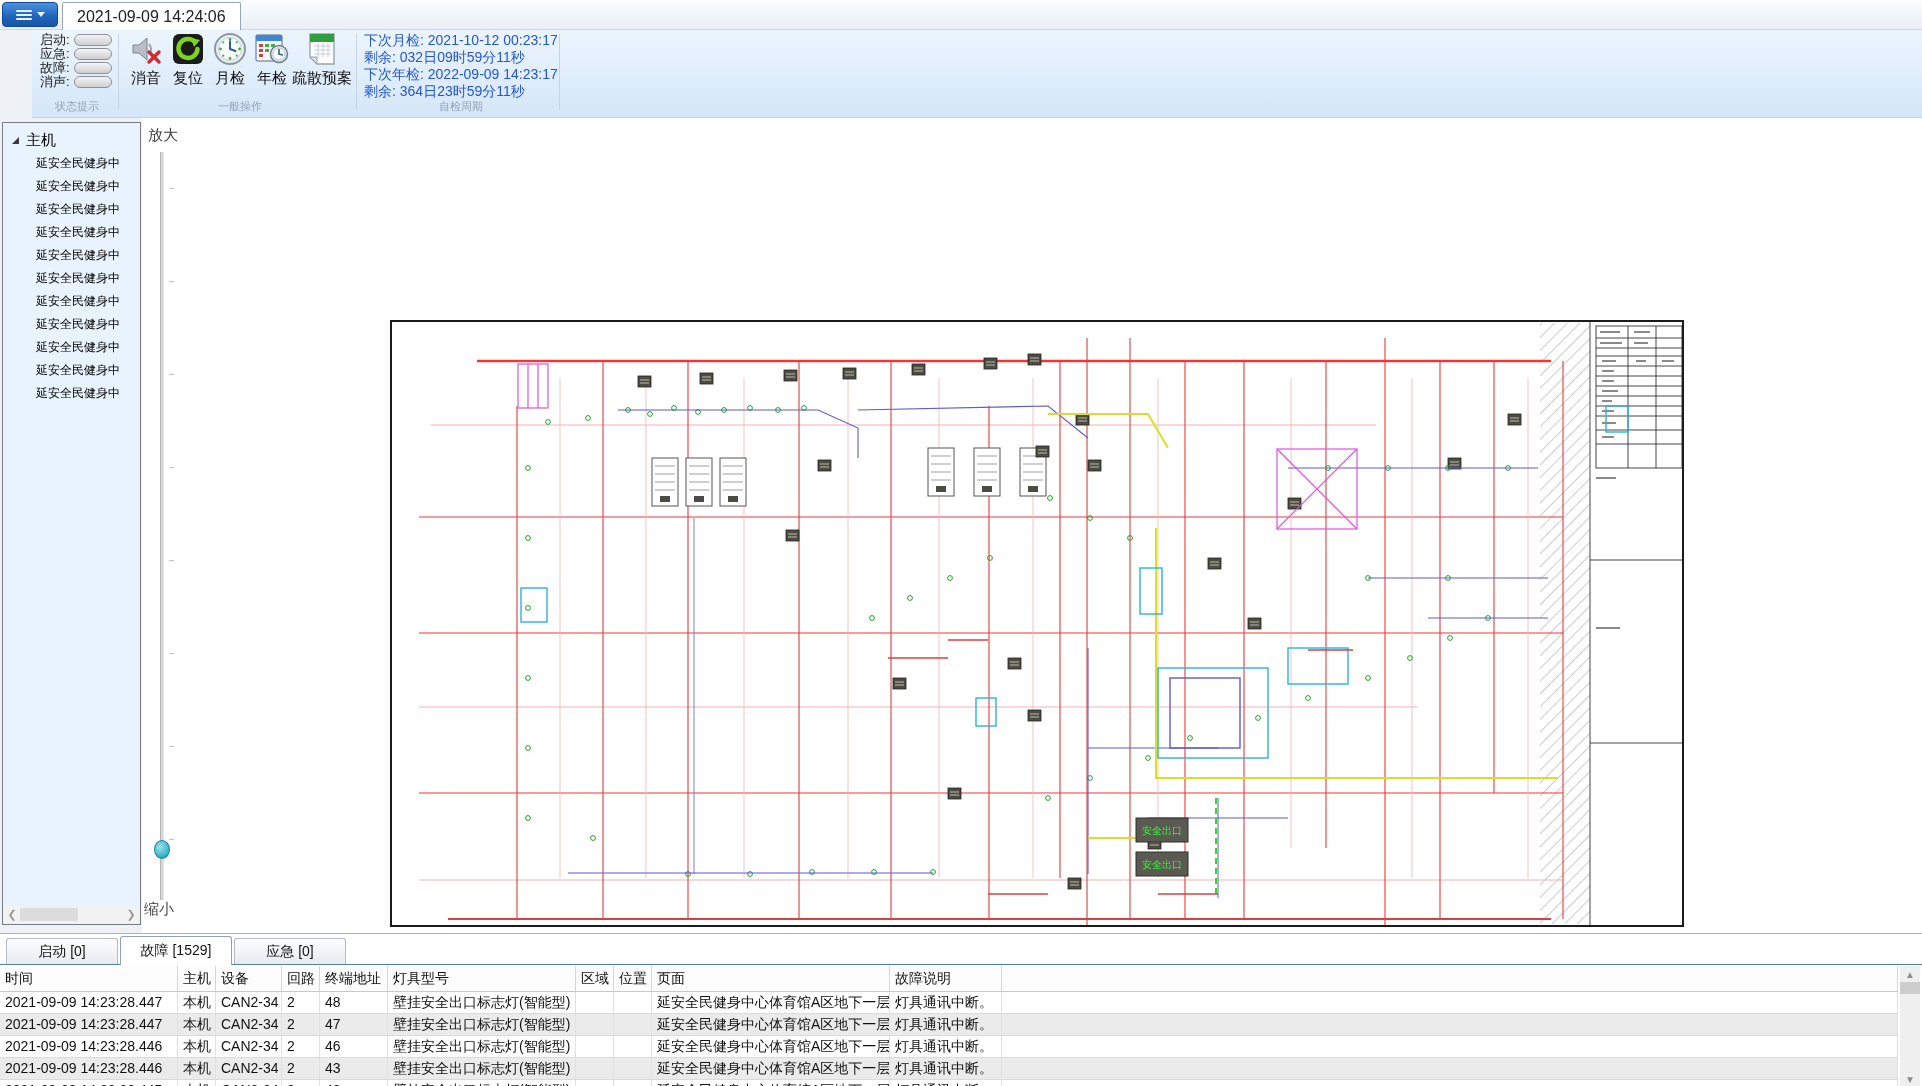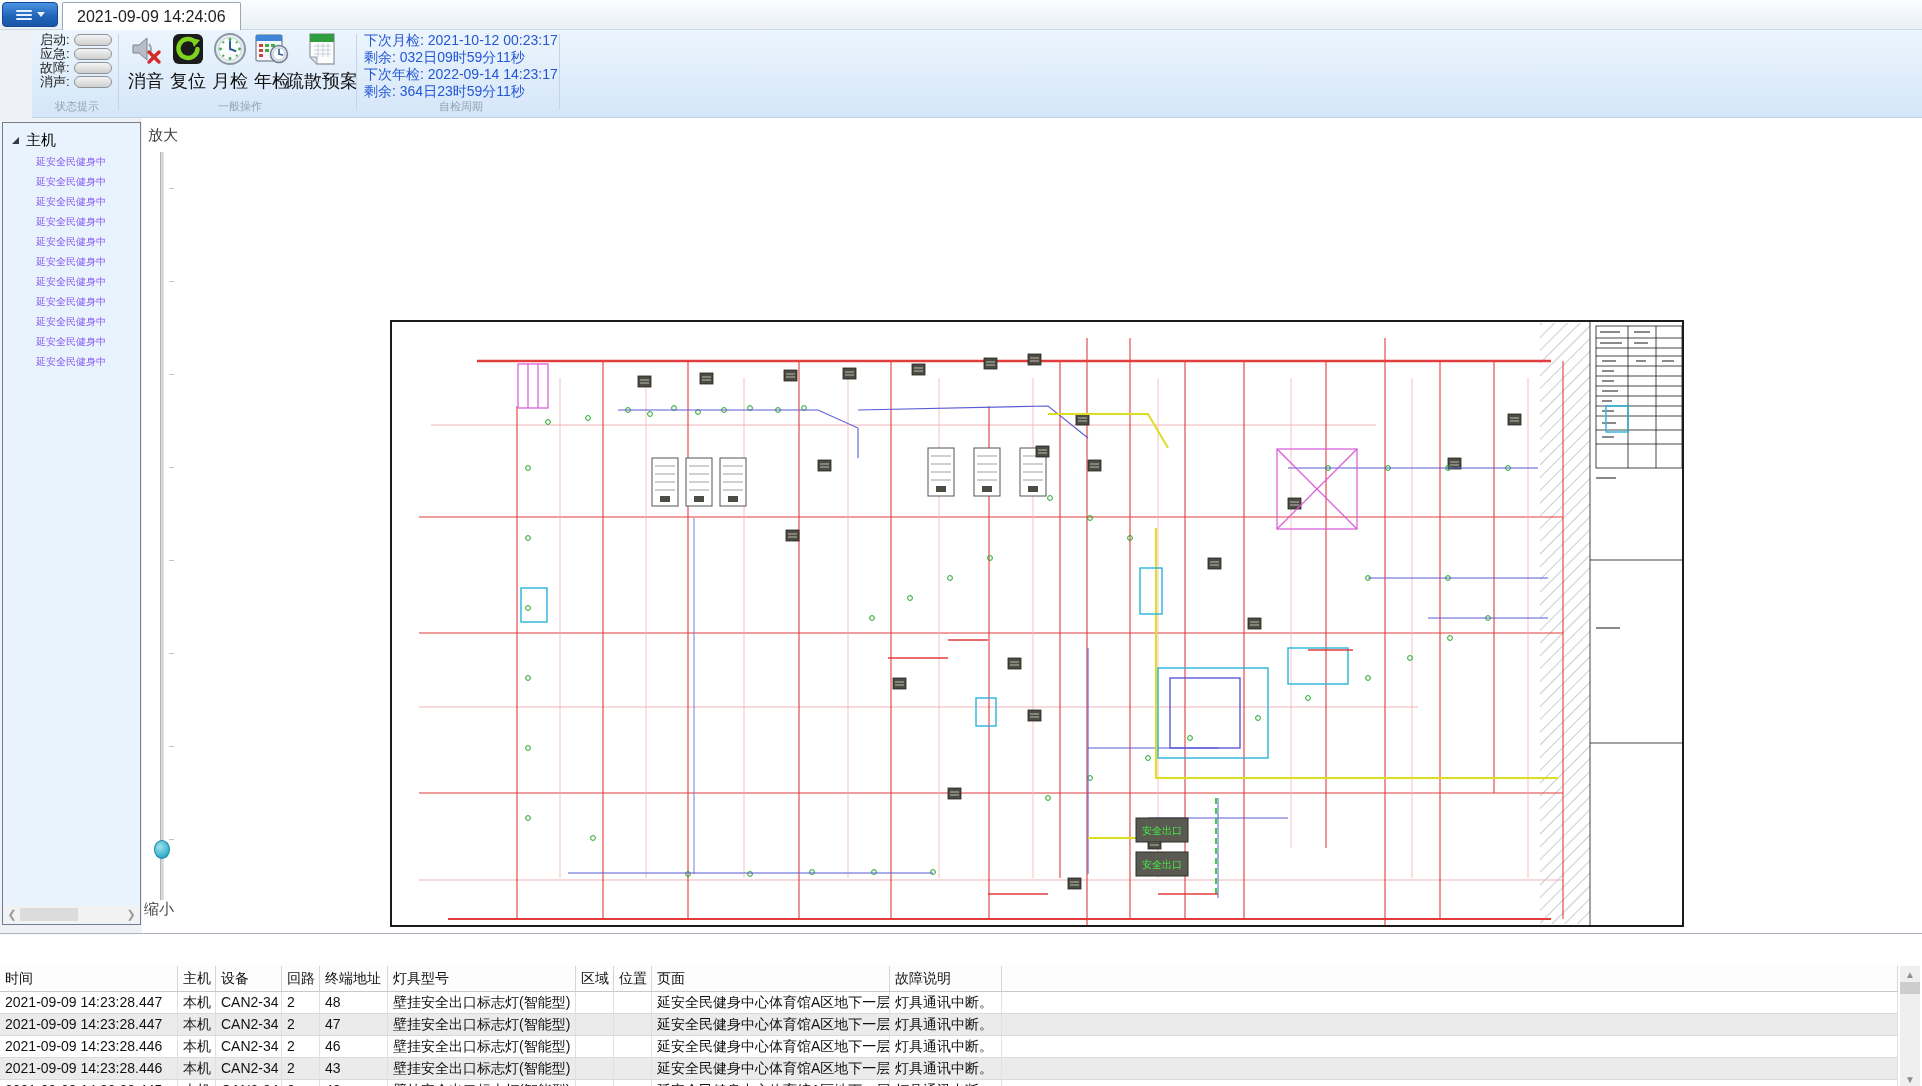--- a/index.html
+++ b/index.html
@@ -21,29 +21,29 @@
 
   
   .ribbon { left:0; top:30px; width:1922px; height:88px; background:linear-gradient(#ecf5fd,#dcebfa 70%,#d4e6f8); border-bottom:1px solid #c2d3e5;margin-left:32px; }
   .rib-sep { top:4px; width:1px; height:76px; background:#c6d4e3; }
   .grp-label { top:69px; font-size:11px; color:#96a3b8; text-align:center; }
   .status-row { left:8px; height:14px; display:flex; align-items:center; font-size:13px; color:#1a1a1a; }
   .pill { width:38px; height:12px; margin-left:4px; border:1px solid #8d9199; border-radius:6px;
     background:linear-gradient(#f4f4f4,#cfcfcf); }
   .rib-btn { top:2px; width:52px; display:flex; flex-direction:column; align-items:center; gap:3px; cursor:pointer; }
   .rib-btn .ic { width:34px; height:34px; }
-  .rib-btn .cap { font-size:18px; color:#111; white-space:nowrap; }
+  .rib-btn .cap { font-size:15px; color:#111; white-space:nowrap; }
   .info-line { left:332px; width:200px; font-size:14px; white-space:nowrap; }
 
   
   .main { left:0; top:118px; width:1922px; height:815px; background:#eef2f7; }
   .tree-panel { left:2px; top:4px; width:139px; height:803px; background:#e9f3fd; border:1px solid #767d88; overflow:hidden; }
   .tree-root { display:flex; align-items:center; gap:6px; padding:8px 0 2px 8px; font-size:15px; color:#000; cursor:pointer; }
   .tree-root svg { flex:0 0 auto; }
-  .tree-item { padding:3px 0 3px 33px; font-size:10px; color:#8b5cf6; white-space:nowrap; cursor:pointer; }
+  .tree-item { padding:3px 0 3px 33px; font-size:12px; color:#000000; white-space:nowrap; cursor:pointer; }
   .hscroll { position:absolute; left:1px; bottom:1px; width:135px; height:17px; background:#f2f2f2; display:flex; align-items:center; }
   .hscroll .arr { width:16px; height:17px; color:#9a9a9a; font-size:11px; display:flex; align-items:center; justify-content:center; cursor:pointer; }
   .hscroll .thumb { width:58px; height:13px; background:#dcdcdc; border-radius:1px; cursor:pointer; }
   .canvas { left:142px; top:0px; width:1780px; height:815px; background:#ffffff; }
   .zoom-label { font-size:15px; color:#404040; cursor:pointer; }
   .slider-track { left:18px; top:34px; width:4px; height:748px; border-left:1px solid #b5b5b5; border-right:1px solid #e2e2e2; background:#d7d7d7; cursor:pointer; }
   .slider-tick { left:27px; width:5px; height:1px; background:#c4c4c4; }
   .slider-thumb { left:12px; top:722px; width:16px; height:19px; border-radius:50%;
     background:radial-gradient(circle at 35% 35%, #9fe2ee, #32b0c8 70%, #1d93ab); border:1px solid #1887a0; cursor:grab; }
 
@@ -181,21 +181,21 @@
         </g>
       <path d="M5,25 l7,0 l0,7 z" fill="#d9dee3" stroke="#9aa3ad" stroke-width="1"></path>
     </svg>
     <span class="cap">疏散预案</span>
   </div>
   <div class="abs grp-label" style="left:160px;width:96px">一般操作</div>
   <div class="abs rib-sep" style="left:324px"></div>
 
   <div class="abs info-line" style="top:2px;color:#2456d6">下次月检: 2021-10-12 00:23:17</div>
   <div class="abs info-line" style="top:19px;color:#2456d6">剩余: 032日09时59分11秒</div>
-  <div class="abs info-line" style="top:36px;color:#2456d6">下次年检: 2022-09-14 14:23:17</div>
+  <div class="abs info-line" style="top:36px;color:#2456d6">下次年检: 2022-09-09 14:23:17</div>
   <div class="abs info-line" style="top:53px;color:#2456d6">剩余: 364日23时59分11秒</div>
   <div class="abs grp-label" style="left:386px;width:86px">自检周期</div>
   <div class="abs rib-sep" style="left:527px"></div>
 </div>
 
 <div class="abs main">
 
   <div class="abs tree-panel">
     <div class="tree-root">
       <svg width="9" height="9" viewBox="0 0 9 9">
@@ -472,20 +472,25 @@
         <rect x="748" y="500" width="52" height="24" fill="#5a5a52" stroke="#2e2e2a" stroke-width="1"></rect>
         <text x="774" y="516" text-anchor="middle" font-size="10" fill="#43ee43" font-family="Liberation Sans, DejaVu Sans, sans-serif">安全出口</text>
         <rect x="748" y="534" width="52" height="24" fill="#5a5a52" stroke="#2e2e2a" stroke-width="1"></rect>
         <text x="774" y="550" text-anchor="middle" font-size="10" fill="#43ee43" font-family="Liberation Sans, DejaVu Sans, sans-serif">安全出口</text>
       </g>
     </svg>
   </div>
 </div>
 
 <div class="abs bottom">
+  <div class="btabs">
+      <div class="btab">启动 [0]</div>
+      <div class="btab active">故障 [1529]</div>
+      <div class="btab">应急 [0]</div>
+    </div>
   <div class="thead">
       <div class="hcell c0">时间</div>
       <div class="hcell c1">主机</div>
       <div class="hcell c2">设备</div>
       <div class="hcell c3">回路</div>
       <div class="hcell c4">终端地址</div>
       <div class="hcell c5">灯具型号</div>
       <div class="hcell c6">区域</div>
       <div class="hcell c7">位置</div>
       <div class="hcell c8">页面</div>

